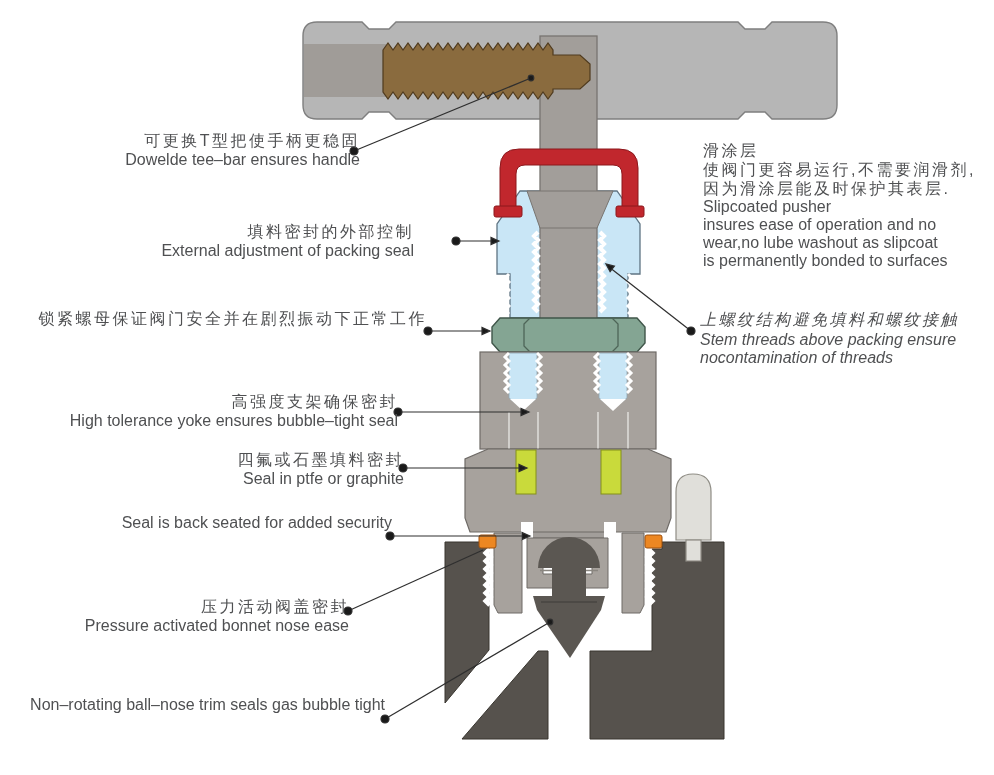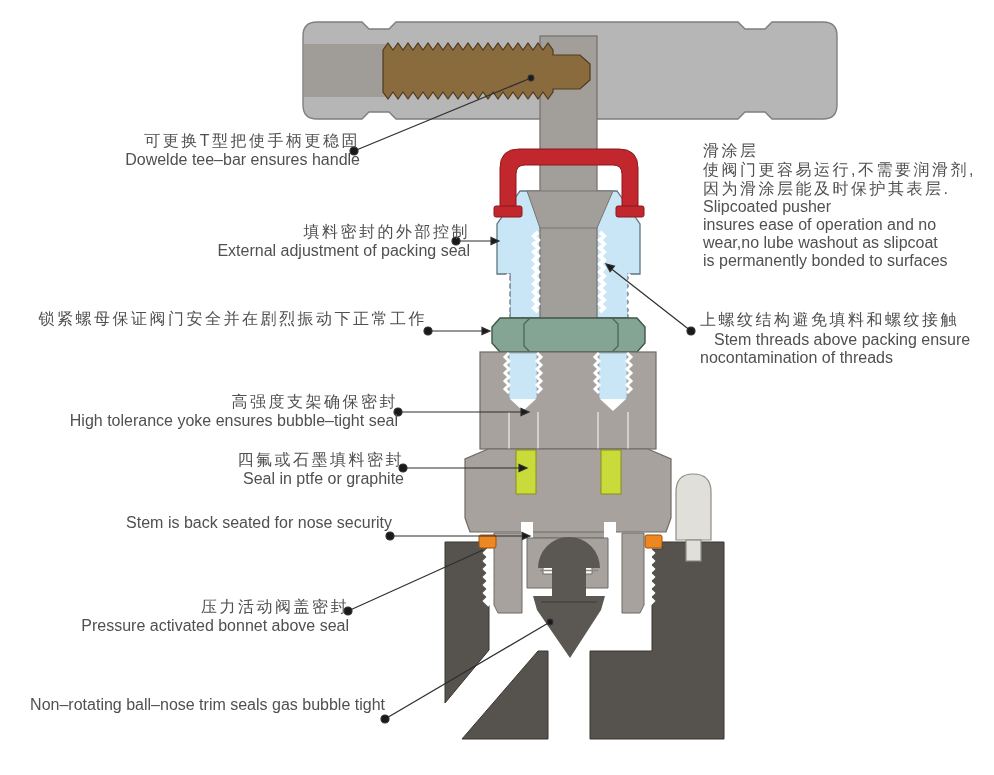--- a/index.html
+++ b/index.html
@@ -161,61 +161,61 @@
     <circle cx="691" cy="331" r="4"></circle>
         <polygon points="606,264 610.1,271.7 614.4,266.2"></polygon>
   </g>
 </svg>
 
   <div class="callout r" style="right:634px;top:130px;">
     <div class="zh">可更换T型把使手柄更稳固</div>
     <div class="en">Dowelde tee–bar ensures handle</div>
   </div>
 
-  <div class="callout r" style="right:524px;top:221px;">
+  <div class="callout r" style="right:580px;top:221px;">
     <div class="zh">填料密封的外部控制</div>
     <div class="en">External adjustment of packing seal</div>
   </div>
 
   <div class="callout r" style="right:567px;top:308px;">
     <div class="zh">锁紧螺母保证阀门安全并在剧烈振动下正常工作</div>
   </div>
 
   <div class="callout r" style="right:596px;top:391px;">
     <div class="zh">高强度支架确保密封</div>
     <div class="en">High tolerance yoke ensures bubble–tight seal</div>
   </div>
 
   <div class="callout r" style="right:590px;top:449px;">
     <div class="zh">四氟或石墨填料密封</div>
     <div class="en">Seal in ptfe or graphite</div>
   </div>
 
   <div class="callout r" style="right:602px;top:514px;">
-    <div class="en">Stem is back seated for nose security</div>
+    <div class="en">Seal is back seated for added security</div>
   </div>
 
   <div class="callout r" style="right:645px;top:596px;">
     <div class="zh">压力活动阀盖密封</div>
-    <div class="en">Pressure activated bonnet above seal</div>
+    <div class="en">Pressure activated bonnet nose ease</div>
   </div>
 
   <div class="callout r" style="right:609px;top:696px;">
     <div class="en">Non–rotating ball–nose trim seals gas bubble tight</div>
   </div>
 
   <div class="callout blk" style="left:703px;top:141px;">
     <div class="zh">滑涂层</div>
     <div class="zh">使阀门更容易运行,不需要润滑剂,</div>
     <div class="zh">因为滑涂层能及时保护其表层.</div>
     <div class="en" style="">Slipcoated pusher</div>
     <div class="en">insures ease of operation and no</div>
     <div class="en">wear,no lube washout as slipcoat</div>
     <div class="en">is permanently bonded to surfaces</div>
   </div>
 
-  <div class="callout blk" style="left:700px;top:310px;">
+  <div class="callout blk" style="left:700px;top:310px;font-style:italic;">
     <div class="zh">上螺纹结构避免填料和螺纹接触</div>
-    <div class="en" style="margin-top:2px;margin-left:14px;">Stem threads above packing ensure</div>
+    <div class="en" style="margin-top:2px;">Stem threads above packing ensure</div>
     <div class="en">nocontamination of threads</div>
   </div>
 
 </div>
 
 </body></html>

